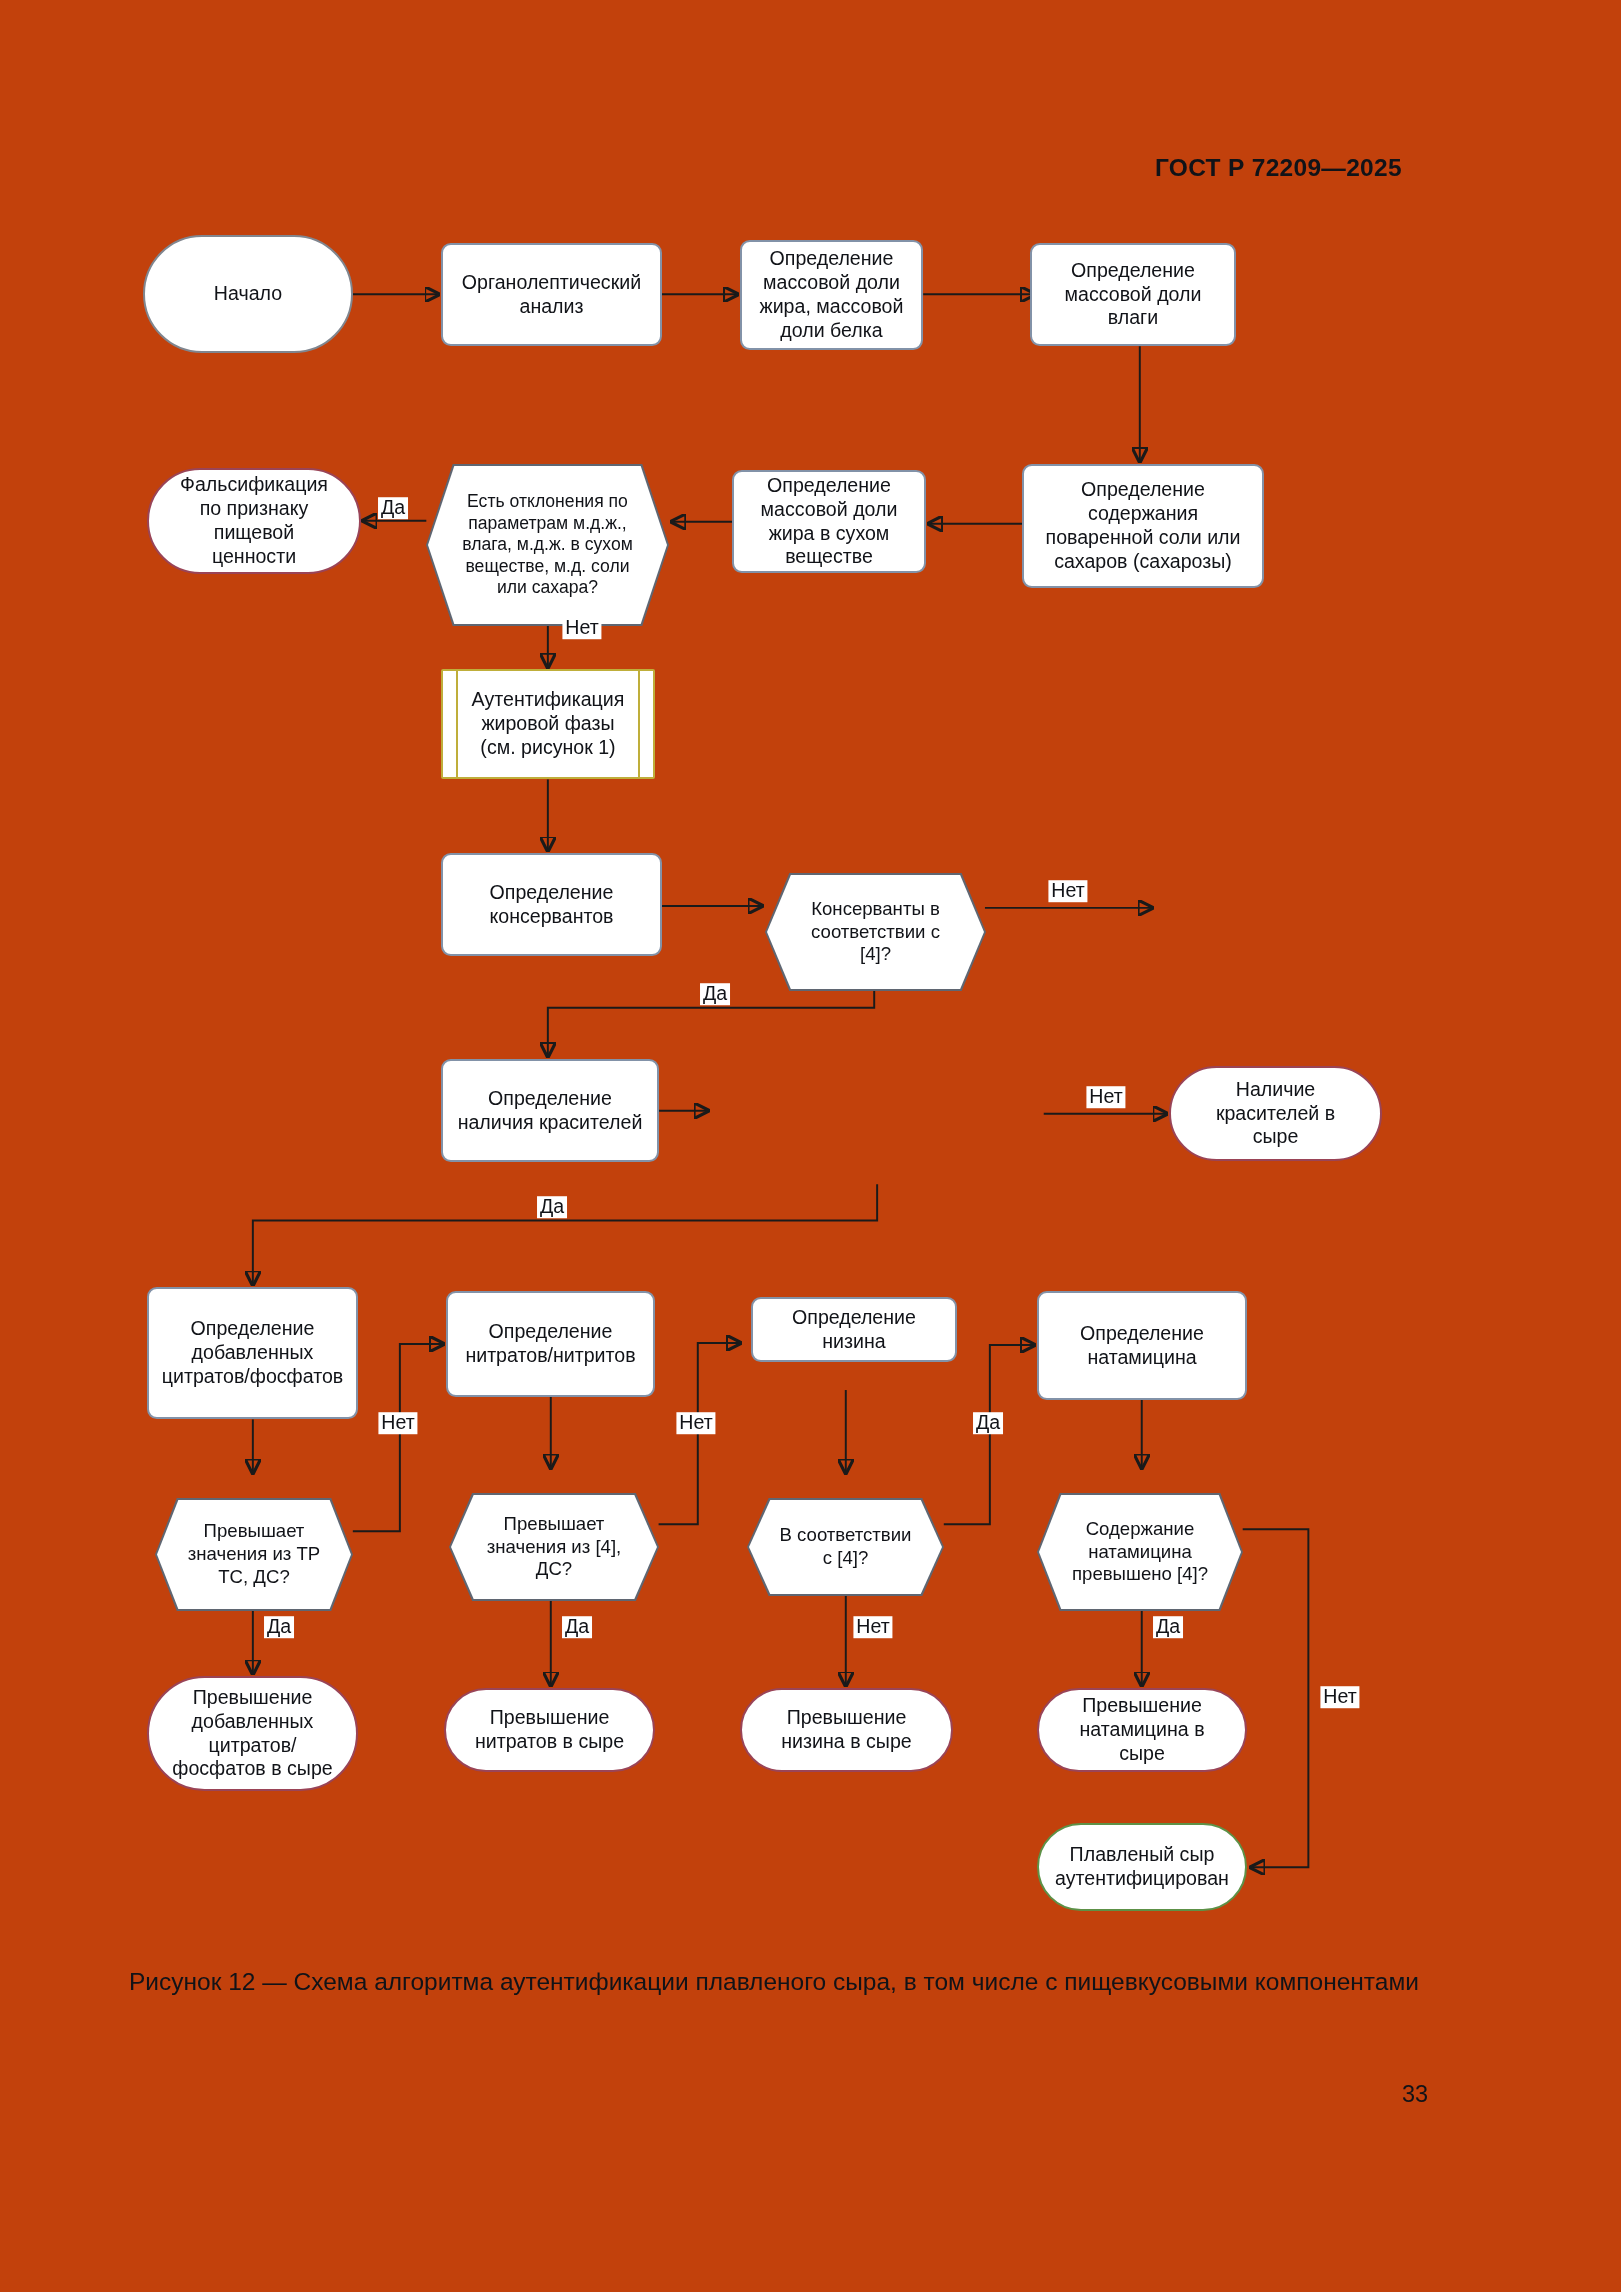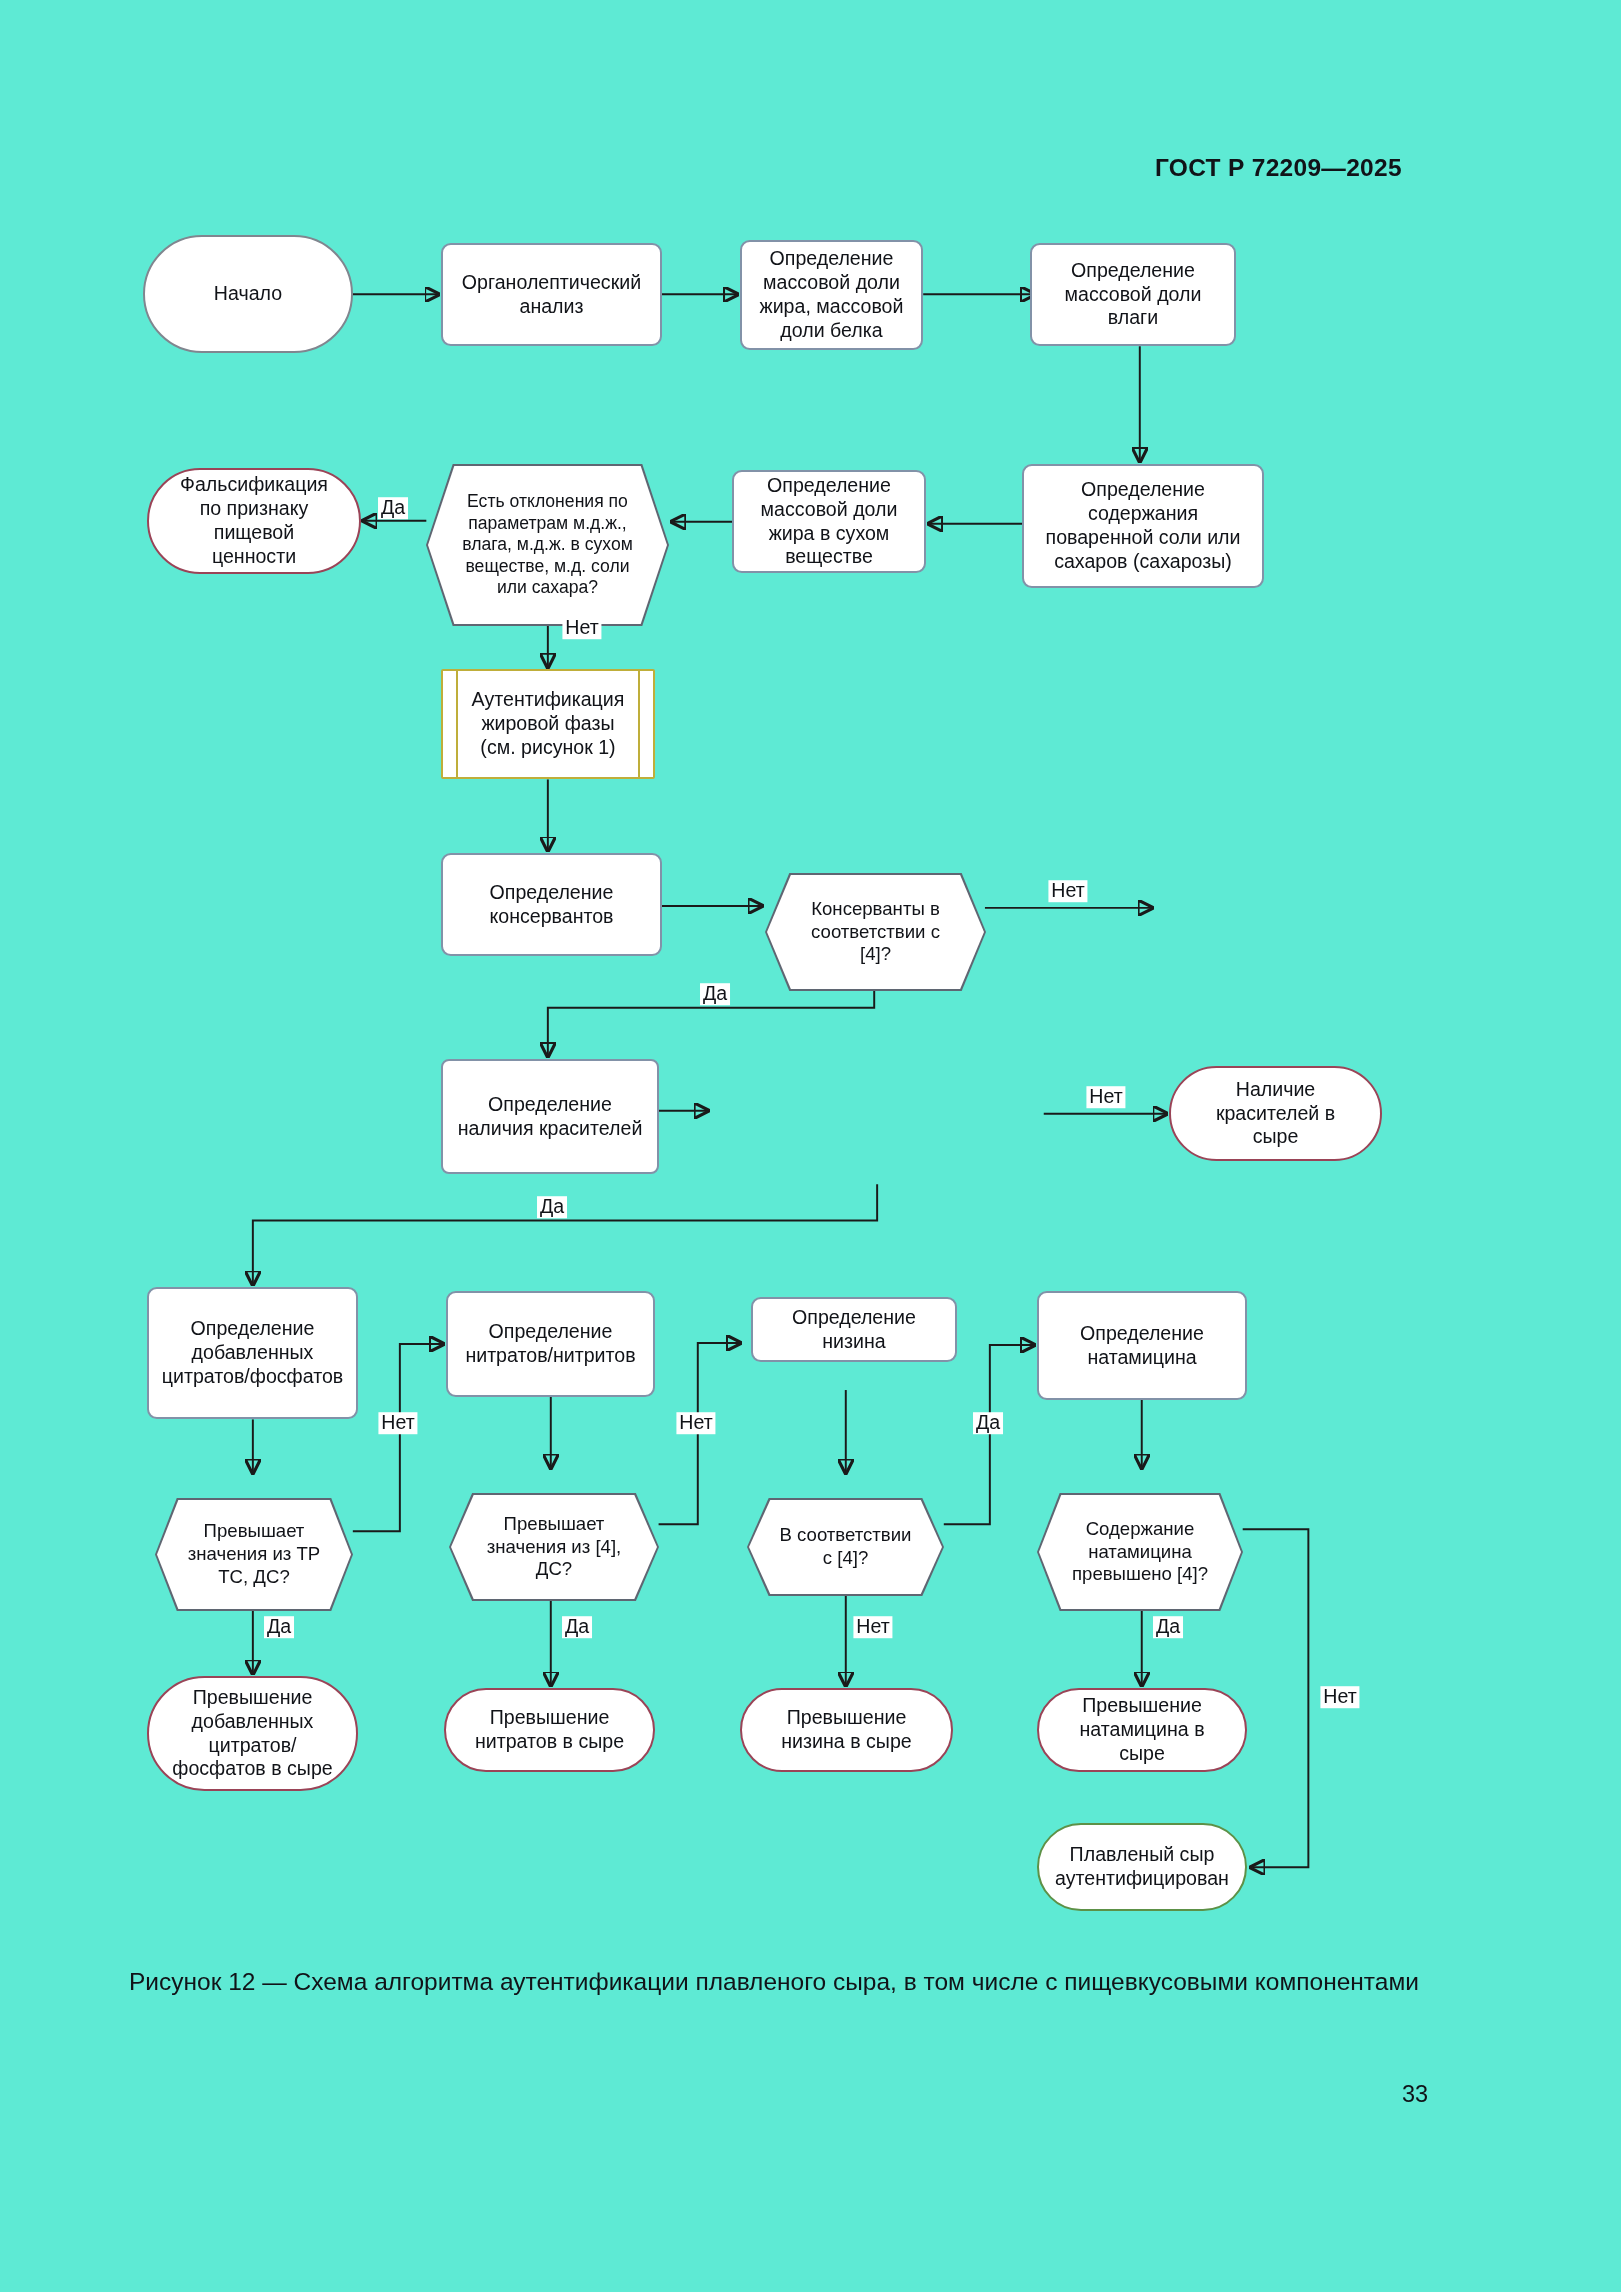--- a/index.html
+++ b/index.html
@@ -1,18 +1,18 @@
 <!DOCTYPE html>
 <html><head>
 <meta charset="utf-8">
 <style>
   * { box-sizing: border-box; margin: 0; padding: 0; }
   html, body { background: #ffffff; }
   body { font-family: "Liberation Sans", sans-serif; color: #111318; }
-  .page { position: relative; width: 1621px; height: 2293px; background: #5eead4; overflow: hidden; }
+  .page { position: relative; width: 1621px; height: 2293px; background: #c2410c; overflow: hidden; }
 
   .header  { position: absolute; left: 1155px; top: 154px; font-size: 24.5px; font-weight: bold; letter-spacing: 0.3px; }
   .caption { position: absolute; left: 129px; top: 1968px; width: 1372px; font-size: 24.5px; }
   .pagenum { position: absolute; left: 1402px; top: 2081px; font-size: 23.5px; }
 
   svg.connectors { position: absolute; left: 0; top: 0; width: 1621px; height: 2293px; }
   svg.connectors path { fill: none; stroke: #1a1a1a; stroke-width: 2; }
 
   .node { position: absolute; display: flex; align-items: center; justify-content: center;
           text-align: center; font-size: 19.6px; line-height: 1.22; }
@@ -113,21 +113,21 @@
 
   <div class="node rect" style="left:441px;top:853px;width:221px;height:103px;">
     <span class="node-text">Определение консервантов</span>
   </div>
   <div class="node hex" style="left:765px;top:850px;width:221px;height:118px;">
     <span class="hex-border"></span>
     <span class="hex-fill"></span>
     <span class="node-text">Консерванты в соответствии с [4]?</span>
   </div>
 
-  <div class="node rect" style="left:441px;top:1059px;width:218px;height:115px;border-radius:8px;">
+  <div class="node rect" style="left:441px;top:1059px;width:218px;height:103px;">
     <span class="node-text">Определение наличия красителей</span>
   </div>
   <div class="node stadium red" style="left:1169px;top:1066px;width:213px;height:95px;">
     <span class="node-text">Наличие красителей в сыре</span>
   </div>
 
   <div class="node rect" style="left:147px;top:1287px;width:211px;height:132px;">
     <span class="node-text">Определение добавленных цитратов/фосфатов</span>
   </div>
   <div class="node rect" style="left:446px;top:1291px;width:209px;height:106px;">

